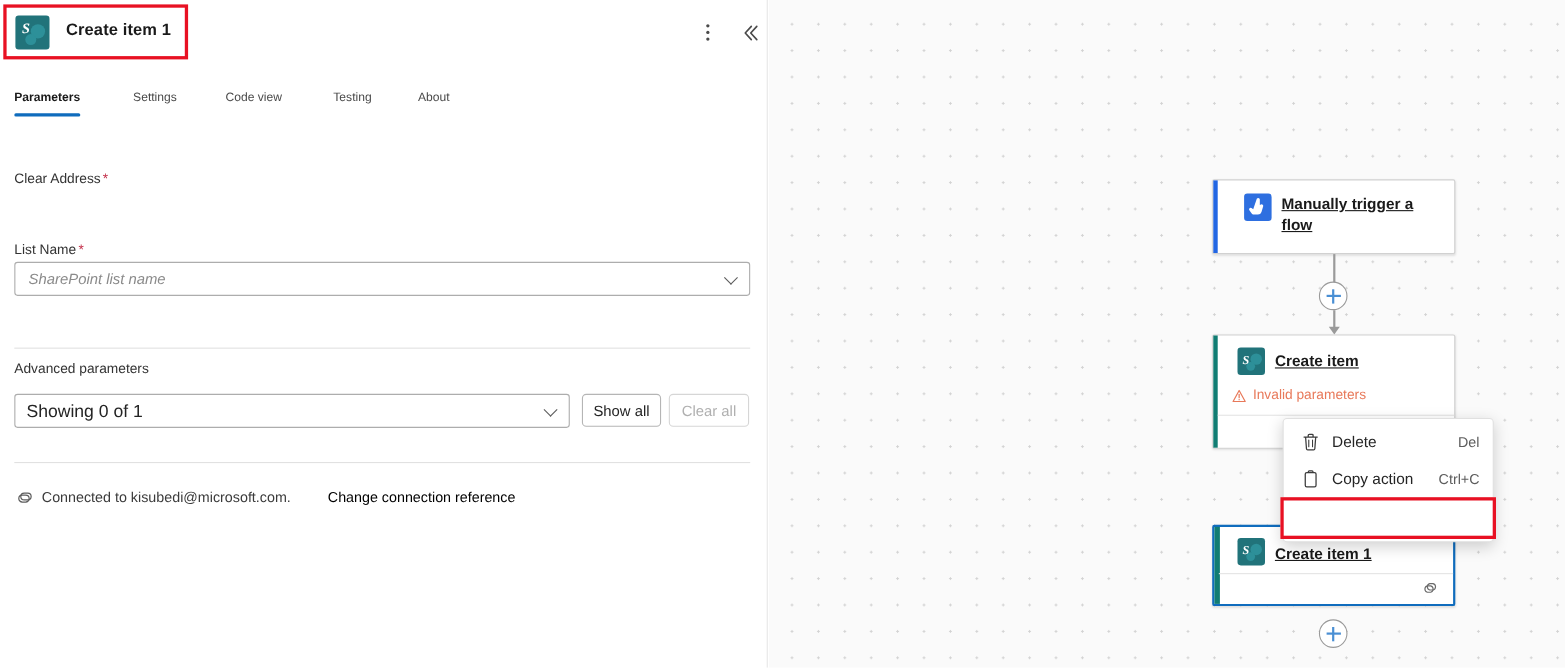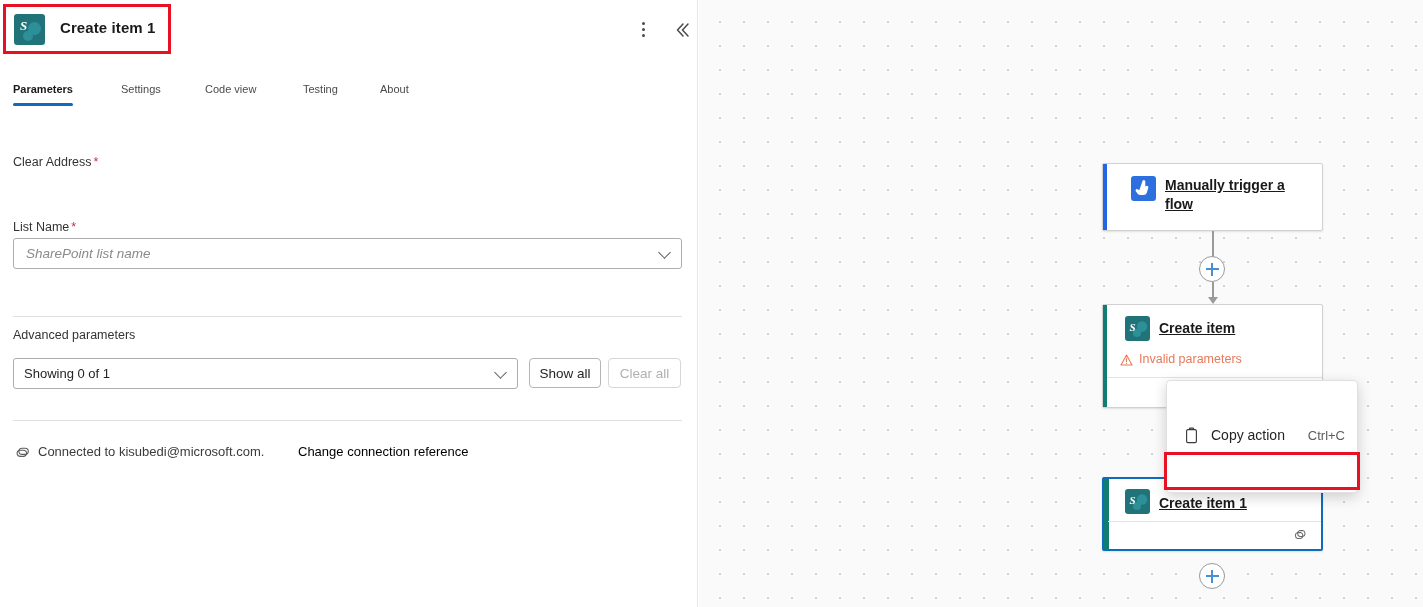--- a/index.html
+++ b/index.html
@@ -154,21 +154,21 @@
     position: absolute;
     left: 12px; top: 7px;
     font-size: 13.5px;
     font-style: italic;
     color: #8a8a8a;
     white-space: nowrap;
   }
   .input-box .val {
     position: absolute;
     left: 10px; top: 7px;
-    font-size: 13px;
+    font-size: 16px;
     color: #242424;
     white-space: nowrap;
   }
   .chev {
     position: absolute;
     right: 10px; top: 9px;
     width: 12px; height: 12px;
     cursor: pointer;
   }
   .chev::before {
@@ -517,20 +517,32 @@
           <path d="M5.6 4.6 A3.0 3.0 0 0 0 5.6 10.4 L8.6 10.4 A3.0 3.0 0 0 0 8.6 4.6 Z" fill="none" stroke="#6b6b6b" stroke-width="1.05"></path>
           <path d="M7.8 2.6 A3.0 3.0 0 0 0 7.8 8.4 L10.8 8.4 A3.0 3.0 0 0 0 10.8 2.6 Z" fill="none" stroke="#6b6b6b" stroke-width="1.05"></path>
         </svg>
       </div>
     </div>
 
     <div class="plus-btn" style="left:500px; top:563px;"></div>
 
     <div id="ctxmenu" style="left:467px; top:380px; width:192px; height:113px;">
 
+      <div class="mi" style="top:4px;">
+        <span class="mi-icon">
+          <svg width="17" height="18" viewBox="0 0 17 18" aria-hidden="true">
+            <path d="M2.5 4.3 H14.5" stroke="#3b3b3b" stroke-width="1.15" stroke-linecap="round"></path>
+            <path d="M6.3 4.3 V2.7 a0.9 0.9 0 0 1 0.9 -0.9 h2.6 a0.9 0.9 0 0 1 0.9 0.9 V4.3" fill="none" stroke="#3b3b3b" stroke-width="1.15"></path>
+            <path d="M3.9 4.3 L4.7 15.0 a1.1 1.1 0 0 0 1.1 1.0 h5.4 a1.1 1.1 0 0 0 1.1 -1.0 L13.1 4.3" fill="none" stroke="#3b3b3b" stroke-width="1.15"></path>
+            <path d="M6.8 7.1 V13.2 M10.2 7.1 V13.2" stroke="#3b3b3b" stroke-width="1.0" stroke-linecap="round"></path>
+          </svg>
+        </span>
+        <span class="mi-label">Delete</span>
+        <span class="mi-key">Del</span>
+      </div>
 
       <div class="mi" style="top:38px;">
         <span class="mi-icon">
           <svg width="17" height="18" viewBox="0 0 17 18" aria-hidden="true">
             <rect x="3.6" y="2.6" width="9.8" height="13.0" rx="1.4" fill="none" stroke="#3b3b3b" stroke-width="1.15"></rect>
             <path d="M6.4 2.6 V1.9 a0.8 0.8 0 0 1 0.8 -0.8 h2.6 a0.8 0.8 0 0 1 0.8 0.8 V2.6" fill="none" stroke="#3b3b3b" stroke-width="1.15"></path>
           </svg>
         </span>
         <span class="mi-label">Copy action</span>
         <span class="mi-key">Ctrl+C</span>

